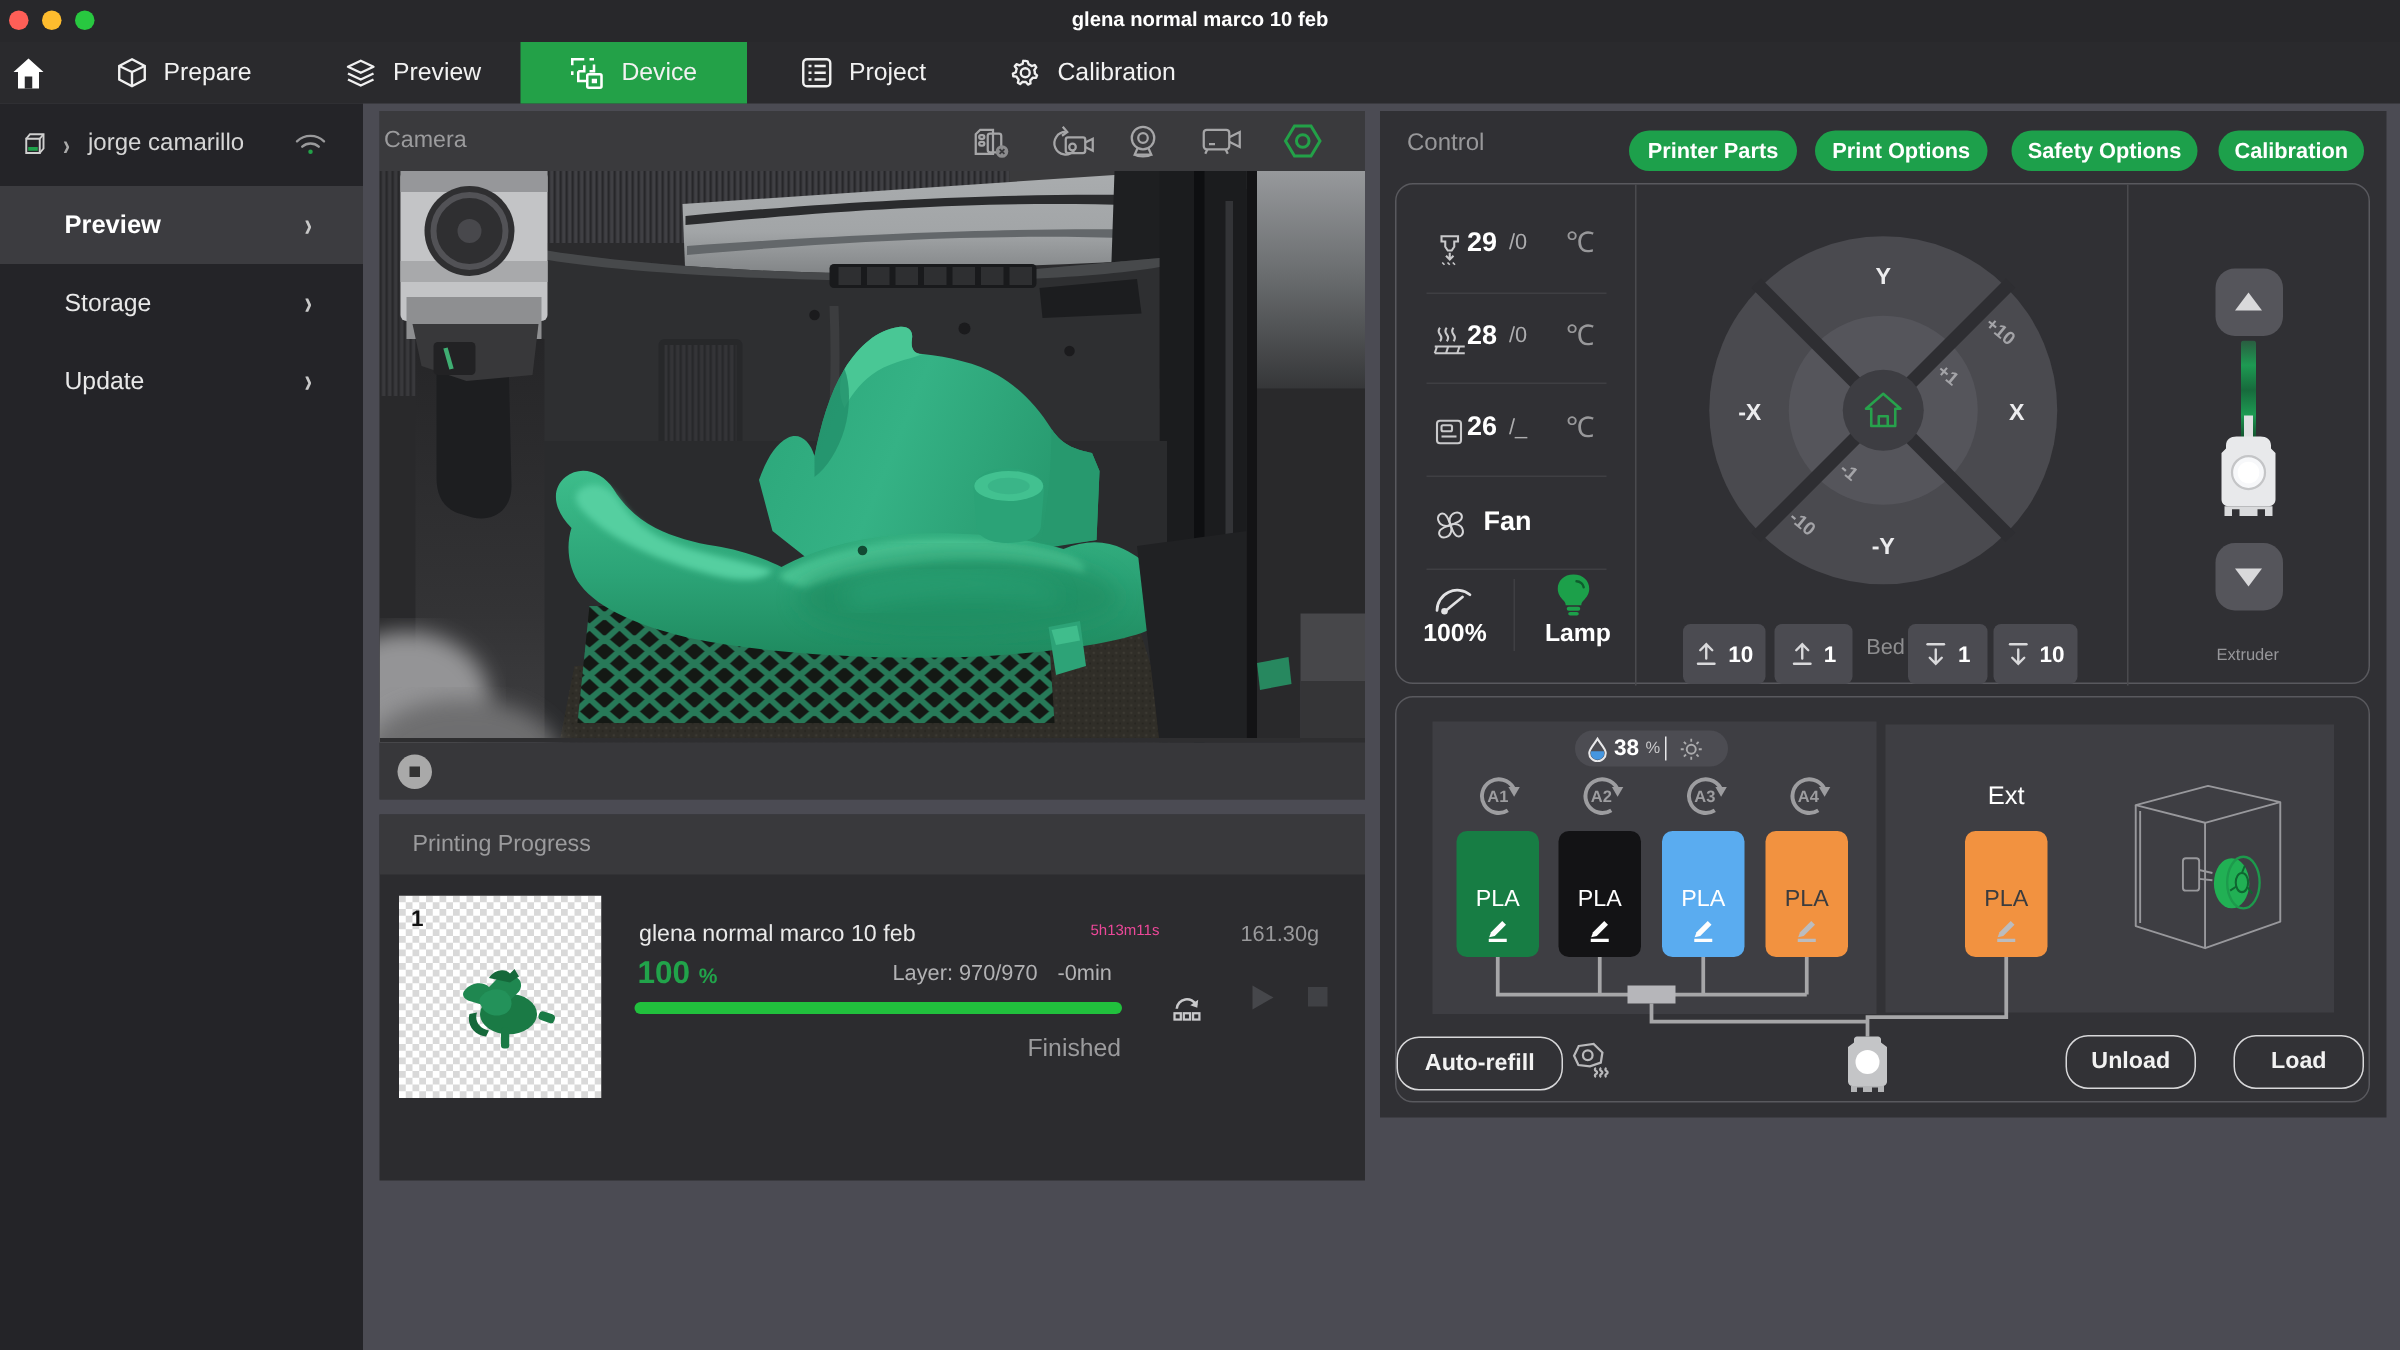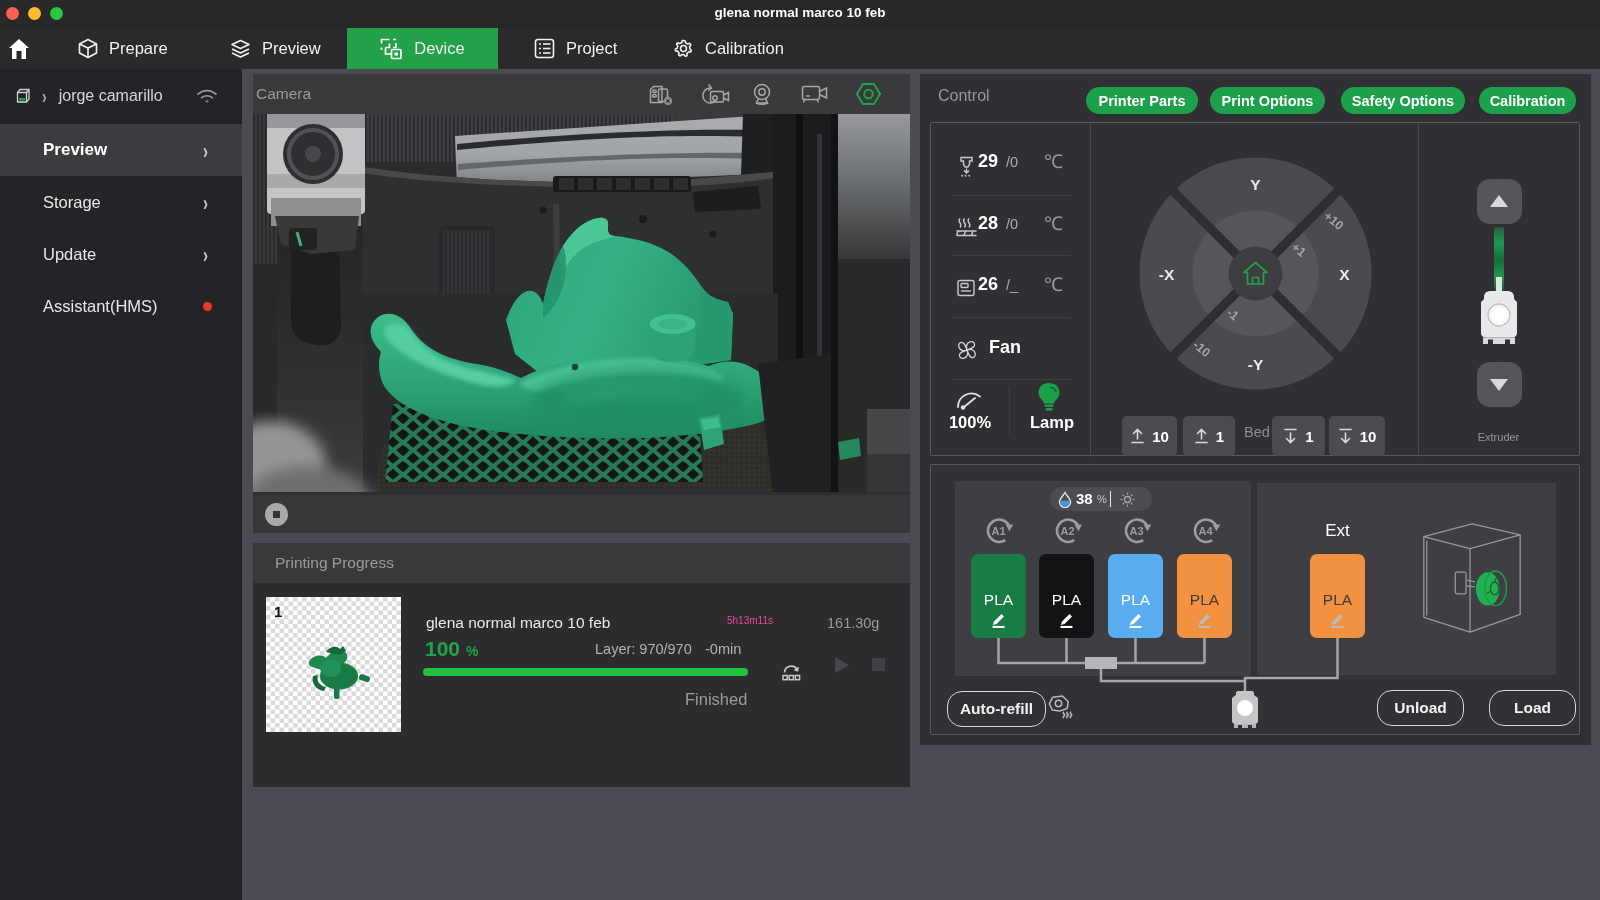--- a/index.html
+++ b/index.html
@@ -8,21 +8,21 @@
   .tl { position:absolute; top:6.5px; width:13px; height:13px; border-radius:50%; }
   .title { position:absolute; top:5px; left:0; width:1600px; text-align:center; color:#fff; font-size:13.5px; font-weight:bold; }
   .navbar { position:absolute; left:0; top:28px; width:1600px; height:41px; background:#2a2a2d;text-align:right; }
   .nav-item { position:absolute; top:0; height:41px; display:flex; align-items:center; gap:11px; color:#f2f2f2; font-size:16.5px; }
   .sidebar { position:absolute; left:0; top:69px; width:242px; height:831px; background:#242428; }
   .side-row { position:absolute; left:0; width:242px; height:52px; color:#e8e8e8; font-size:16.5px; display:flex; align-items:center; }
   .chev { position:absolute; right:34px; color:#c8c8c8; font-size:15px; transform:scaleY(1.5); font-weight:bold;}
   .panel { position:absolute; background:#2d2d30; overflow:hidden; }
   .phead { position:absolute; left:0; top:0; width:100%; height:40px; background:#3a3a3d; color:#9b9b9d; font-size:15.5px; display:flex; align-items:center; }
   .gbtn { position:absolute; height:27px; background:#1dA04b; border-radius:14px; color:#fff; font-size:14.5px; font-weight:bold; display:flex; align-items:center; justify-content:center; }
-  .ctlbox { position:absolute; border:1px solid #59595e; border-radius:2px; }
+  .ctlbox { position:absolute; border:1px solid #59595e; border-radius:12px; }
   .bedbtn { position:absolute; top:293px; height:40px; background:#4b4b51; border-radius:5px; display:flex; align-items:center; justify-content:center; gap:7px; color:#fff; font-size:15px; font-weight:bold; }
   .spool { position:absolute; top:89px; width:55px; height:84px; border-radius:7px; display:flex; flex-direction:column; align-items:center; justify-content:center; }
   .spool .pla { font-size:15.5px; margin-top:26px; }
   .obtn { position:absolute; border:1.5px solid #d8d8da; border-radius:15px; color:#f2f2f2; font-size:15.5px; font-weight:bold; display:flex; align-items:center; justify-content:center; height:36px; }
 </style>
 </head>
 <body>
 
 <div class="titlebar">
   <div class="tl" style="left:6px; background:#ff5f57;"></div>
@@ -115,24 +115,20 @@
       <span style="margin-left:43px;">Preview</span>
       <span class="chev">›</span>
     </div>
   <div class="side-row" style="top:107px;">
       <span style="margin-left:43px;">Storage</span>
       <span class="chev">›</span>
     </div>
   <div class="side-row" style="top:159px;">
       <span style="margin-left:43px;">Update</span>
       <span class="chev">›</span>
-    </div>
-  <div class="side-row" style="top:211px;">
-      <span style="margin-left:43px;">Assistant(HMS)</span>
-      <span style="position:absolute; right:30px; width:9px; height:9px; border-radius:50%; background:#e9392c;"></span>
     </div>
 </div>
 
 <div class="panel" style="left:253px; top:74px; width:657px; height:459px; background:#343437;">
   <div class="phead">
       <span style="margin-left:3px;">Camera</span>
     </div>
   <div style="position:absolute; left:396px; top:9px;"><svg width="26" height="23" viewBox="0 0 26 23">
         <g fill="none" stroke="#a6a6a8" stroke-width="1.5">
           <path d="M4.5 3.5 L13 3.5 L13 19.5 L1.5 19.5 L1.5 6.5 Z"></path>
@@ -624,21 +620,21 @@
         <path d="M170 34 L170 46 L314 46 M406.5 3 L406.5 43 L314 43 L314 56"></path>
       </g>
       <rect x="154" y="22" width="32" height="12" fill="#b6b6ba"></rect>
       <g transform="translate(301,56)">
           <path d="M4 2 C4 0.9 4.9 0 6 0 L20 0 C21.1 0 22 0.9 22 2 L22 4 L26 7 L26 30 C26 31.6 24.7 33 23 33 L3 33 C1.3 33 0 31.6 0 30 L0 7 L4 4 Z" fill="#c4c5c7"></path>
           <circle cx="13" cy="17" r="8" fill="#fff"></circle>
           <path d="M2 33 L2 37 L6 37 L6 34 L10 34 L10 37 L16 37 L16 34 L20 34 L20 37 L24 37 L24 33" fill="#b4b5b7"></path>
         </g>
     </svg>
 
-    <div class="obtn" style="left:16px; top:226px; width:99px;">Auto-refill</div>
+    <div class="obtn" style="left:0; top:226px; width:111px;">Auto-refill</div>
     <div style="position:absolute; left:114px; top:228px;"><svg width="30" height="30" viewBox="0 0 30 30">
           <g fill="none" stroke="#b9b9bb" stroke-width="1.5">
             <path d="M8.5 3.5 L18.5 3.5 L23.5 10 L21.5 16.5 L14 18 L6.5 16 L4.5 9.5 Z" transform="rotate(-8 14 11)"></path>
             <circle cx="13.5" cy="10.5" r="3.2"></circle>
             <path d="M18 19 C17 19.5 17 20.5 18 21 C19 21.5 19 22.5 18 23 C17 23.5 17 24.5 18 25" transform="translate(1,0)"></path>
             <path d="M21 19 C20 19.5 20 20.5 21 21 C22 21.5 22 22.5 21 23 C20 23.5 20 24.5 21 25" transform="translate(1.5,0)"></path>
             <path d="M24 19 C23 19.5 23 20.5 24 21 C25 21.5 25 22.5 24 23 C23 23.5 23 24.5 24 25" transform="translate(2,0)"></path>
           </g>
         </svg></div>
     <div class="obtn" style="left:446px; top:225px; width:87px;">Unload</div>

